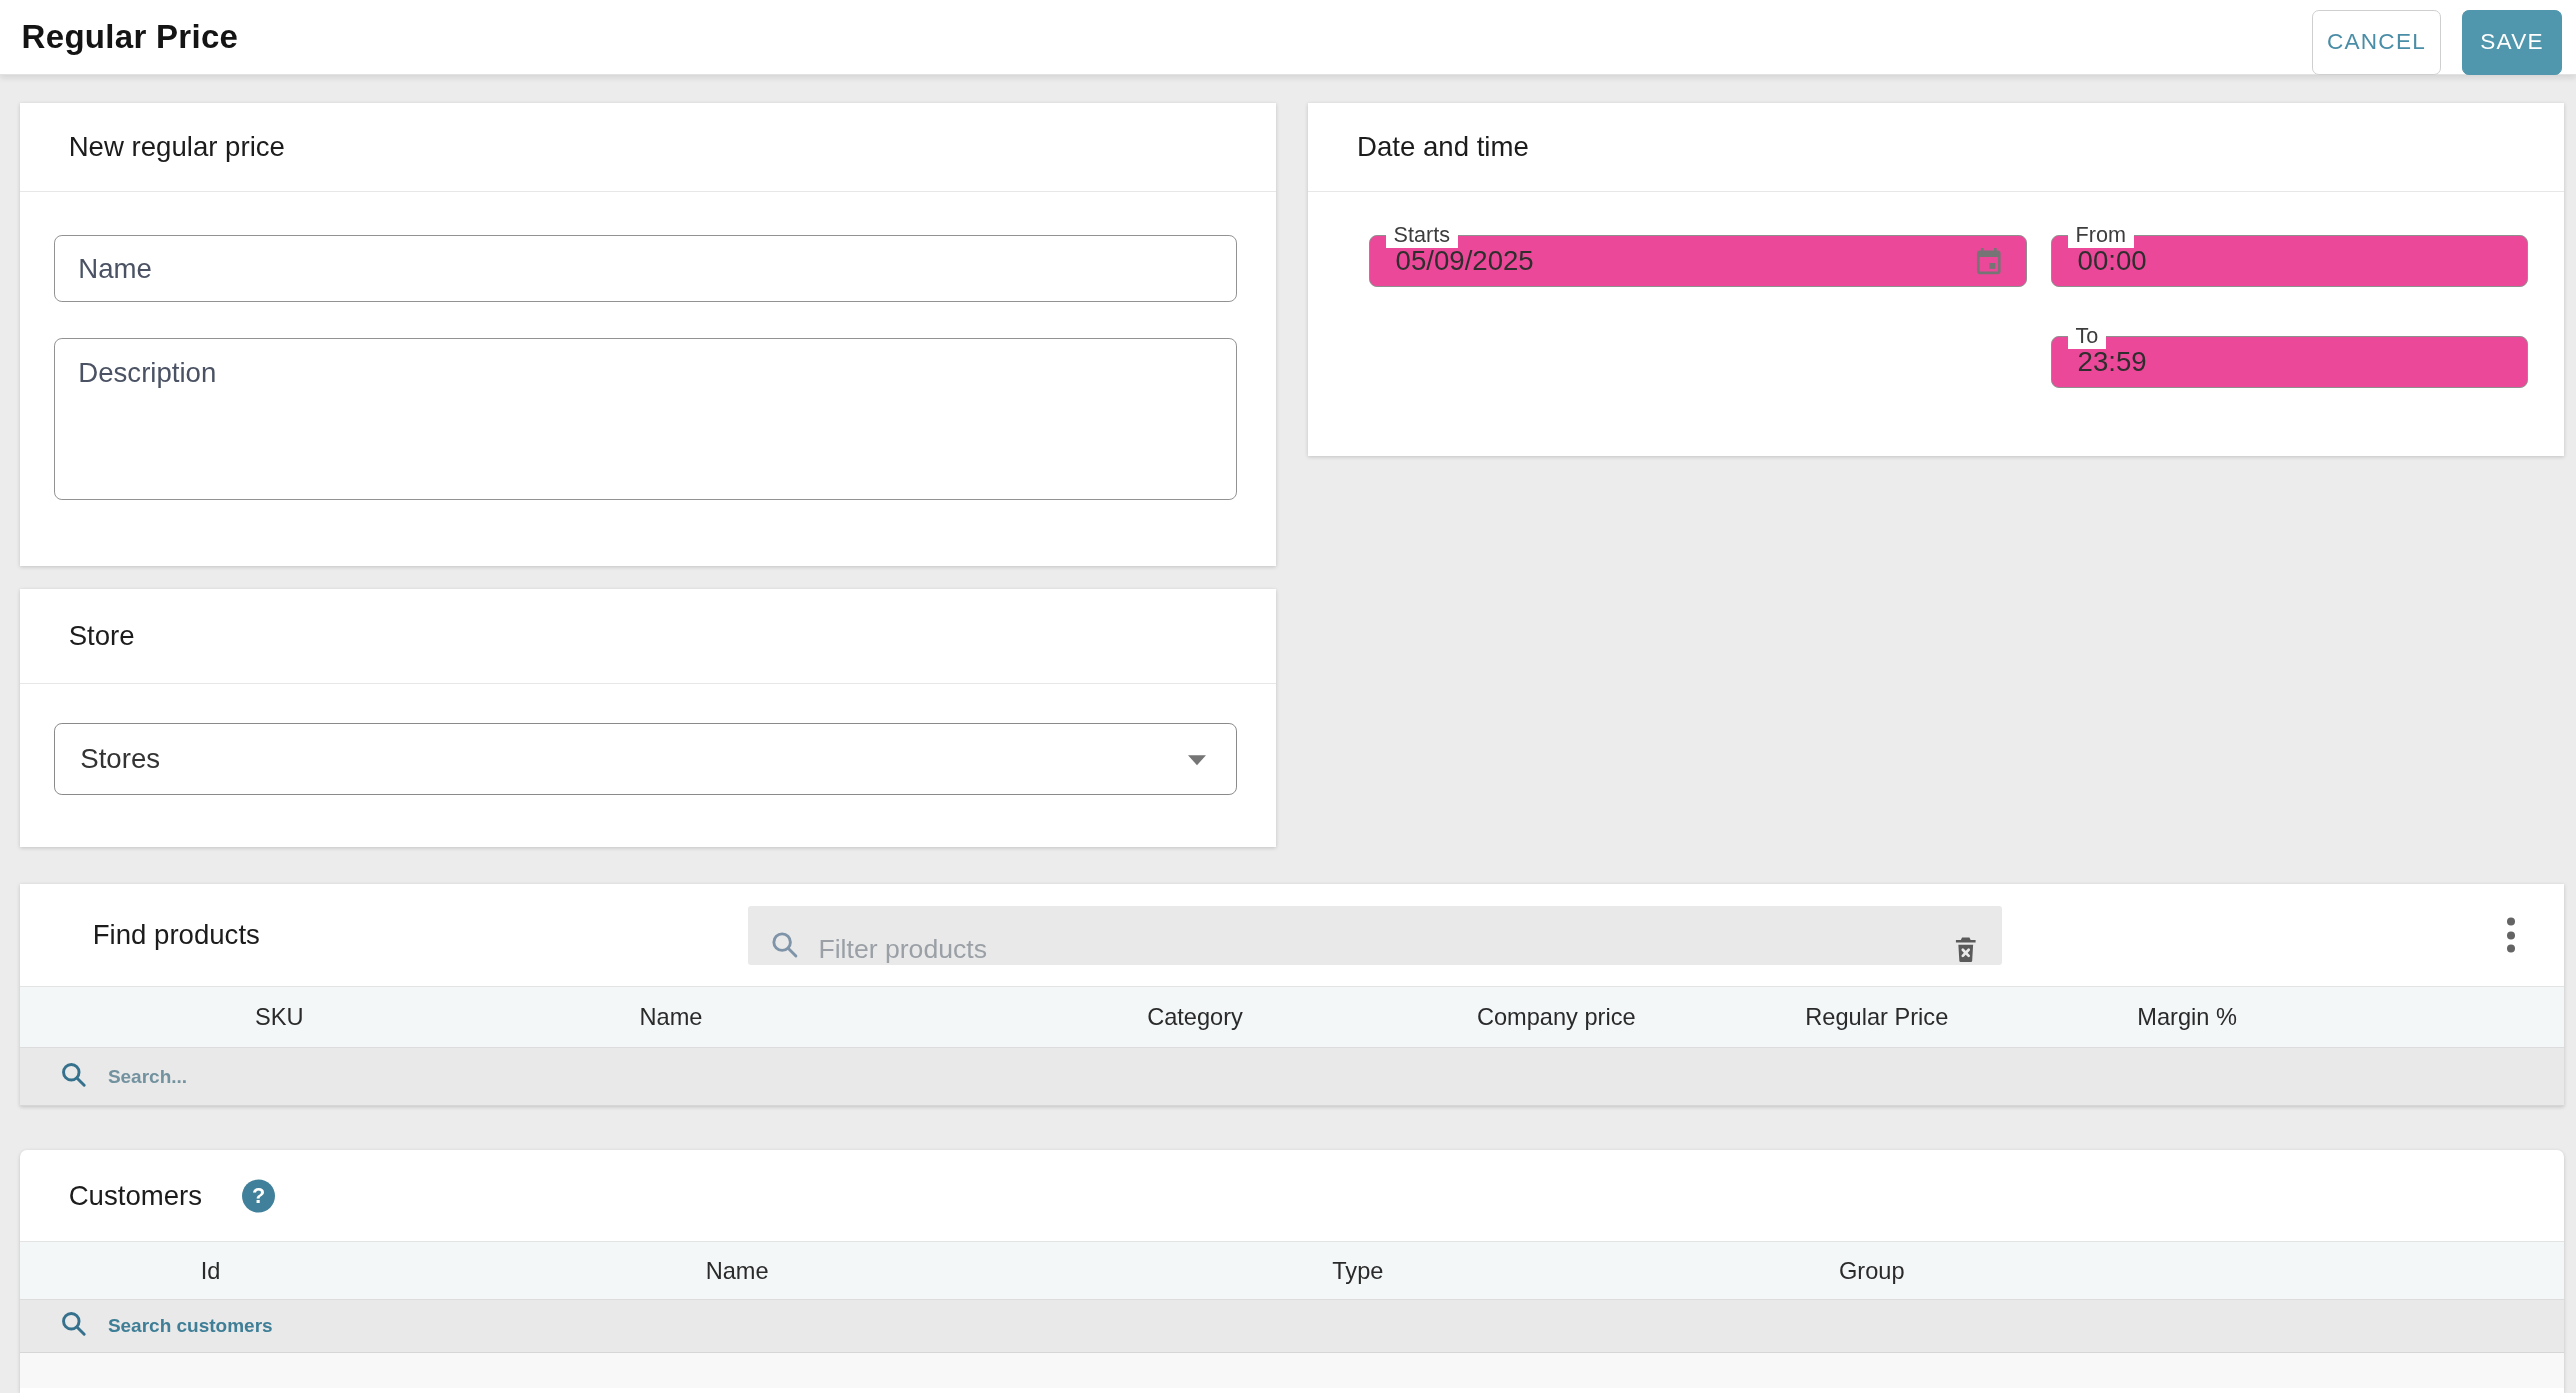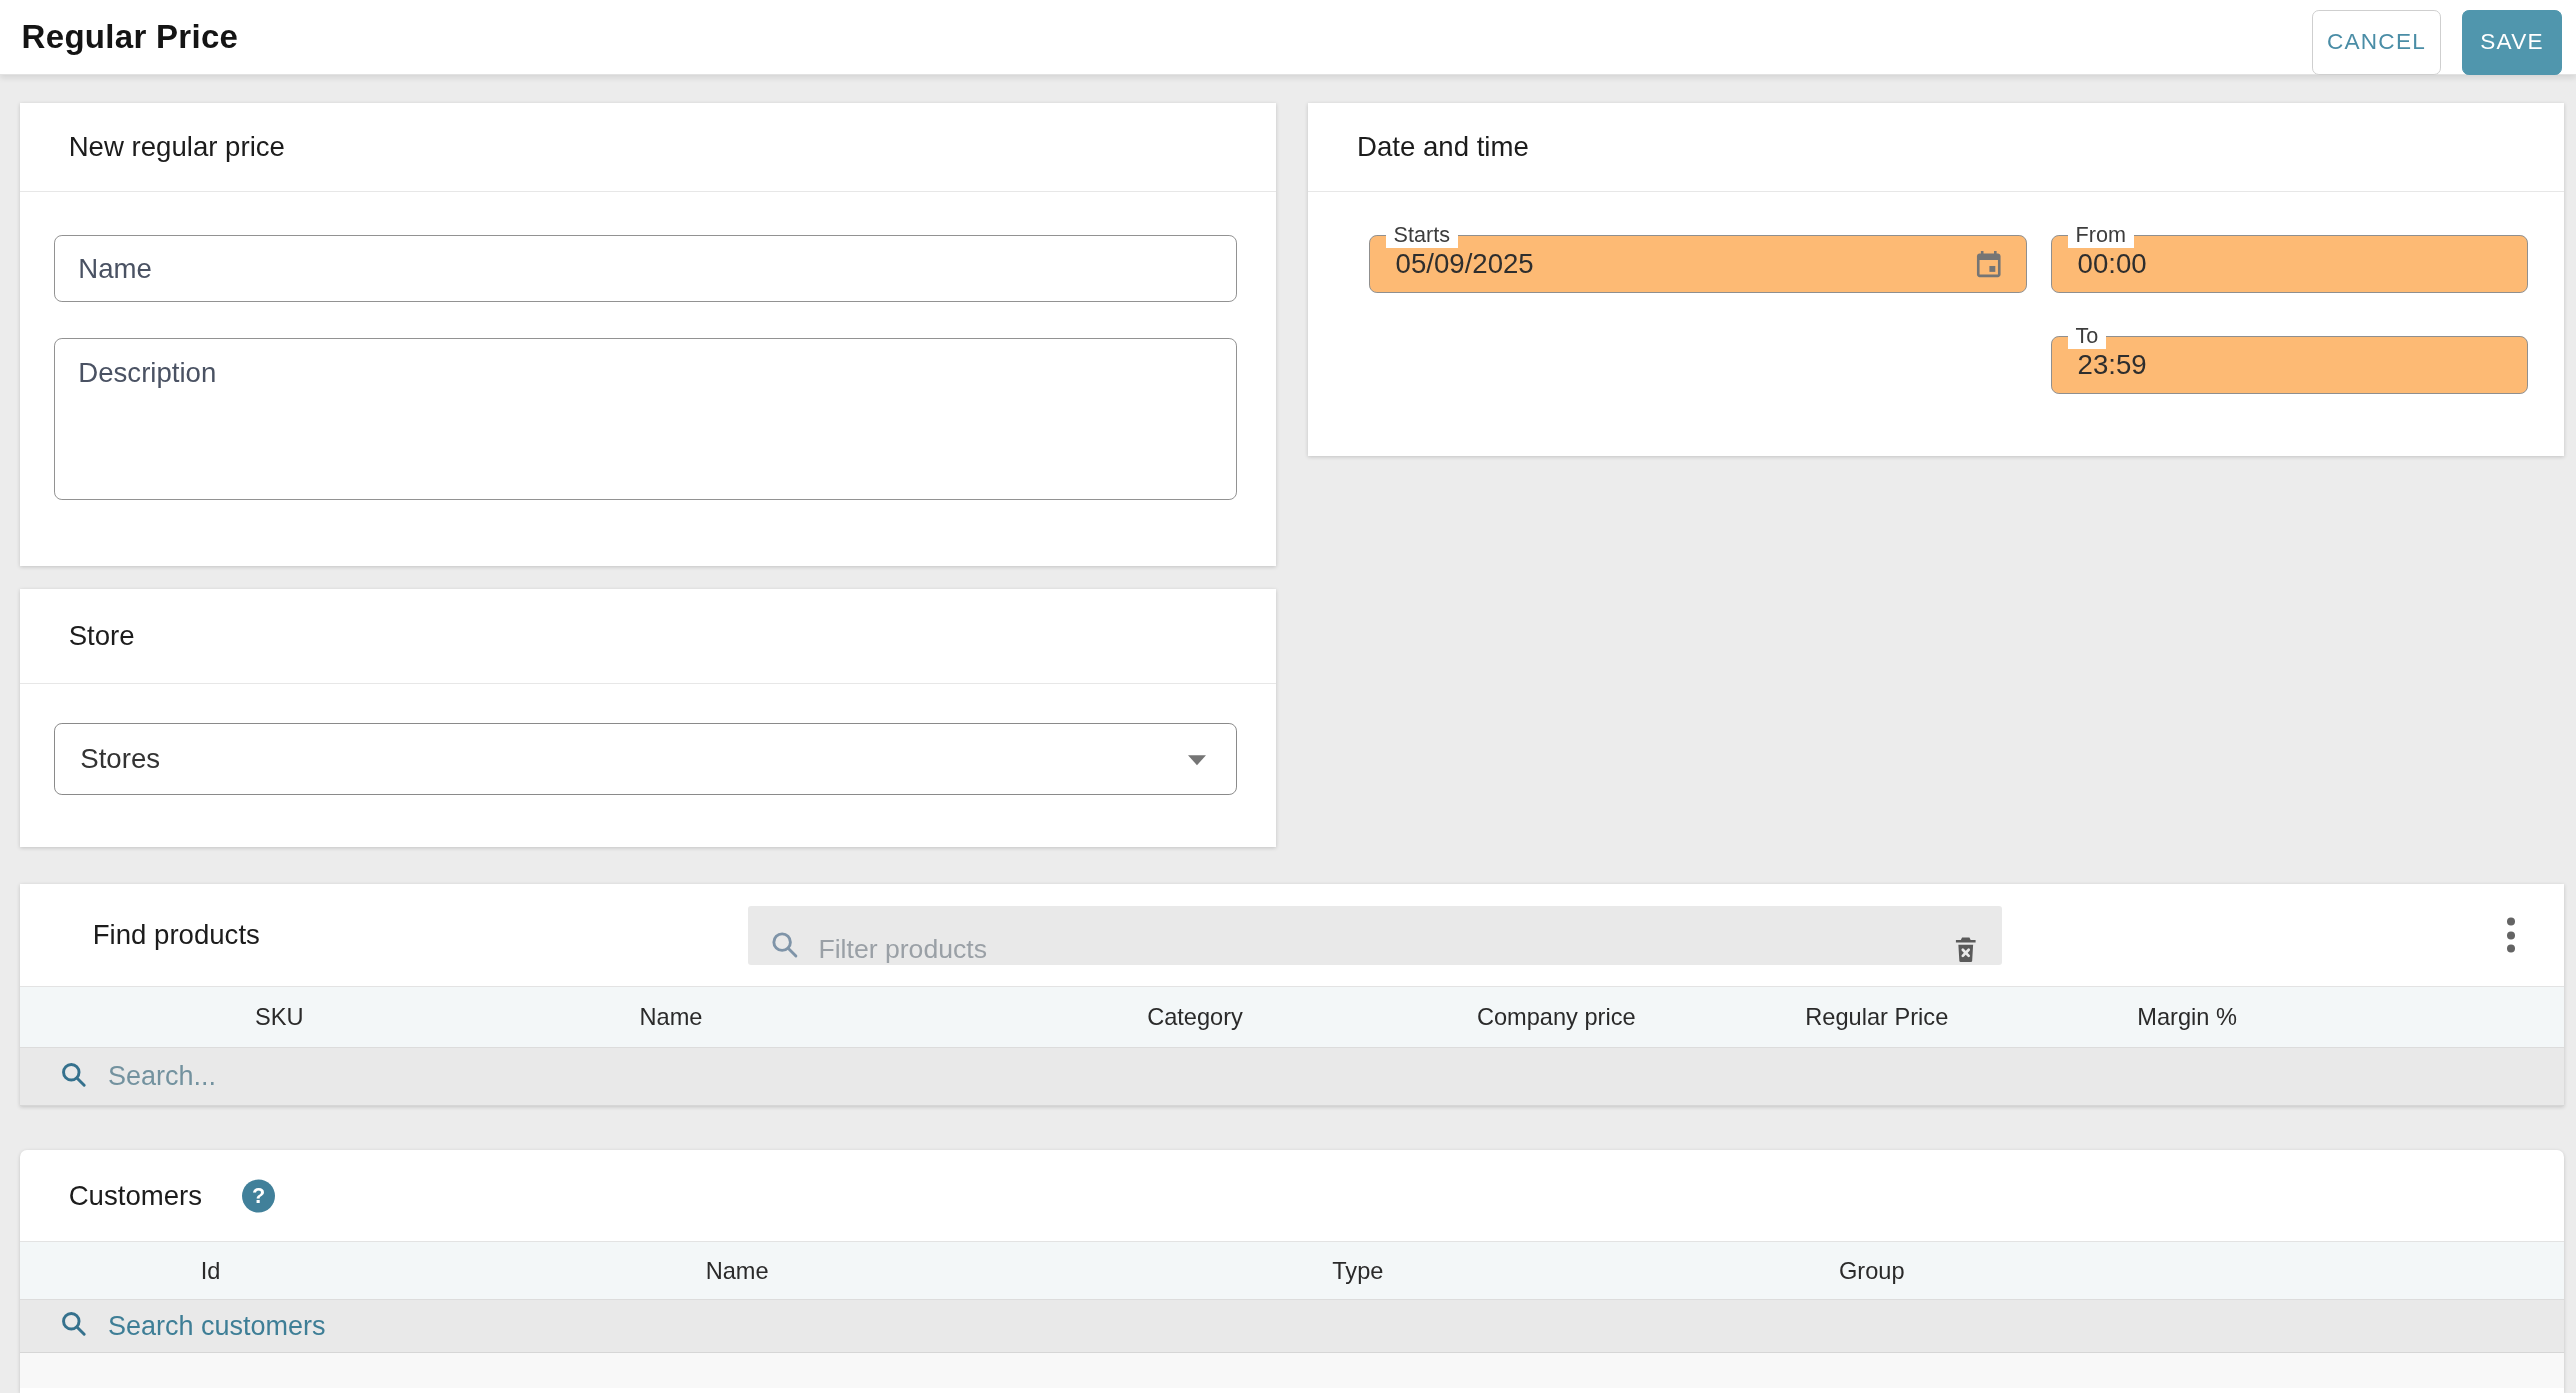--- a/index.html
+++ b/index.html
@@ -63,22 +63,22 @@
     font-size: 27.6px; color: #333; background: #fff;
     font-family: "Liberation Sans", sans-serif;
     outline: none;
   }
   .box-input::placeholder { color: #4a5263; opacity: 1; }
   #name-input        { left: 34px; top: 132px; width: 1183px; height: 67px; padding: 0 23.6px; }
   #description-input { left: 34px; top: 235px; width: 1183px; height: 162px; padding: 17.7px 23.6px; resize: none; }
 
   
   .nfield {
-    position: absolute; height: 58px;
-    border: 1px solid #8f8f8f; border-radius: 7.9px; background: #fdba74;
+    position: absolute; height: 52px;
+    border: 1px solid #8f8f8f; border-radius: 7.9px; background: #ec4899;
   }
   .nfield .flabel {
     position: absolute; top: -13.8px; left: 15.7px;
     background: #ffffff; padding: 0 7.9px;
     font-size: 21.6px; color: #3d3d3d;
   }
   .nfield input {
     position: absolute; inset: 0; width: 100%; height: 100%;
     border: none; outline: none; background: transparent;
     font-size: 27.6px; color: #2e2e2e; padding: 0 69px 0 25.6px;
@@ -157,22 +157,23 @@
   .search-row {
     display: flex; align-items: center;
     background: #e9e9e9; border-bottom: 1px solid #d6d6d6;
     padding-left: 39px;
   }
   #card-products .search-row { height: 58px; }
   #card-customers .search-row { height: 53px; }
   .search-row .mag { color: #35718d; flex: 0 0 auto; }
   .search-row input {
     flex: 1; border: none; outline: none; background: transparent;
-    font-size: 27px; padding-left: 19.7px;
-    font-family: "Liberation Sans", sans-serif;
+    font-size: 19px; padding-left: 19.7px;
+    font-family: "Liberation Sans", sans-serif;
+    font-weight: bold;
   }
   .search-products::placeholder  { color: #73929f; opacity: 1; }
   .search-customers::placeholder { color: #3e7e96; opacity: 1; }
 
   .bottom-strip { height: 35px; background: #f8f8f8; }
 </style>
 </head>
 <body>
 
 <header class="topbar">

